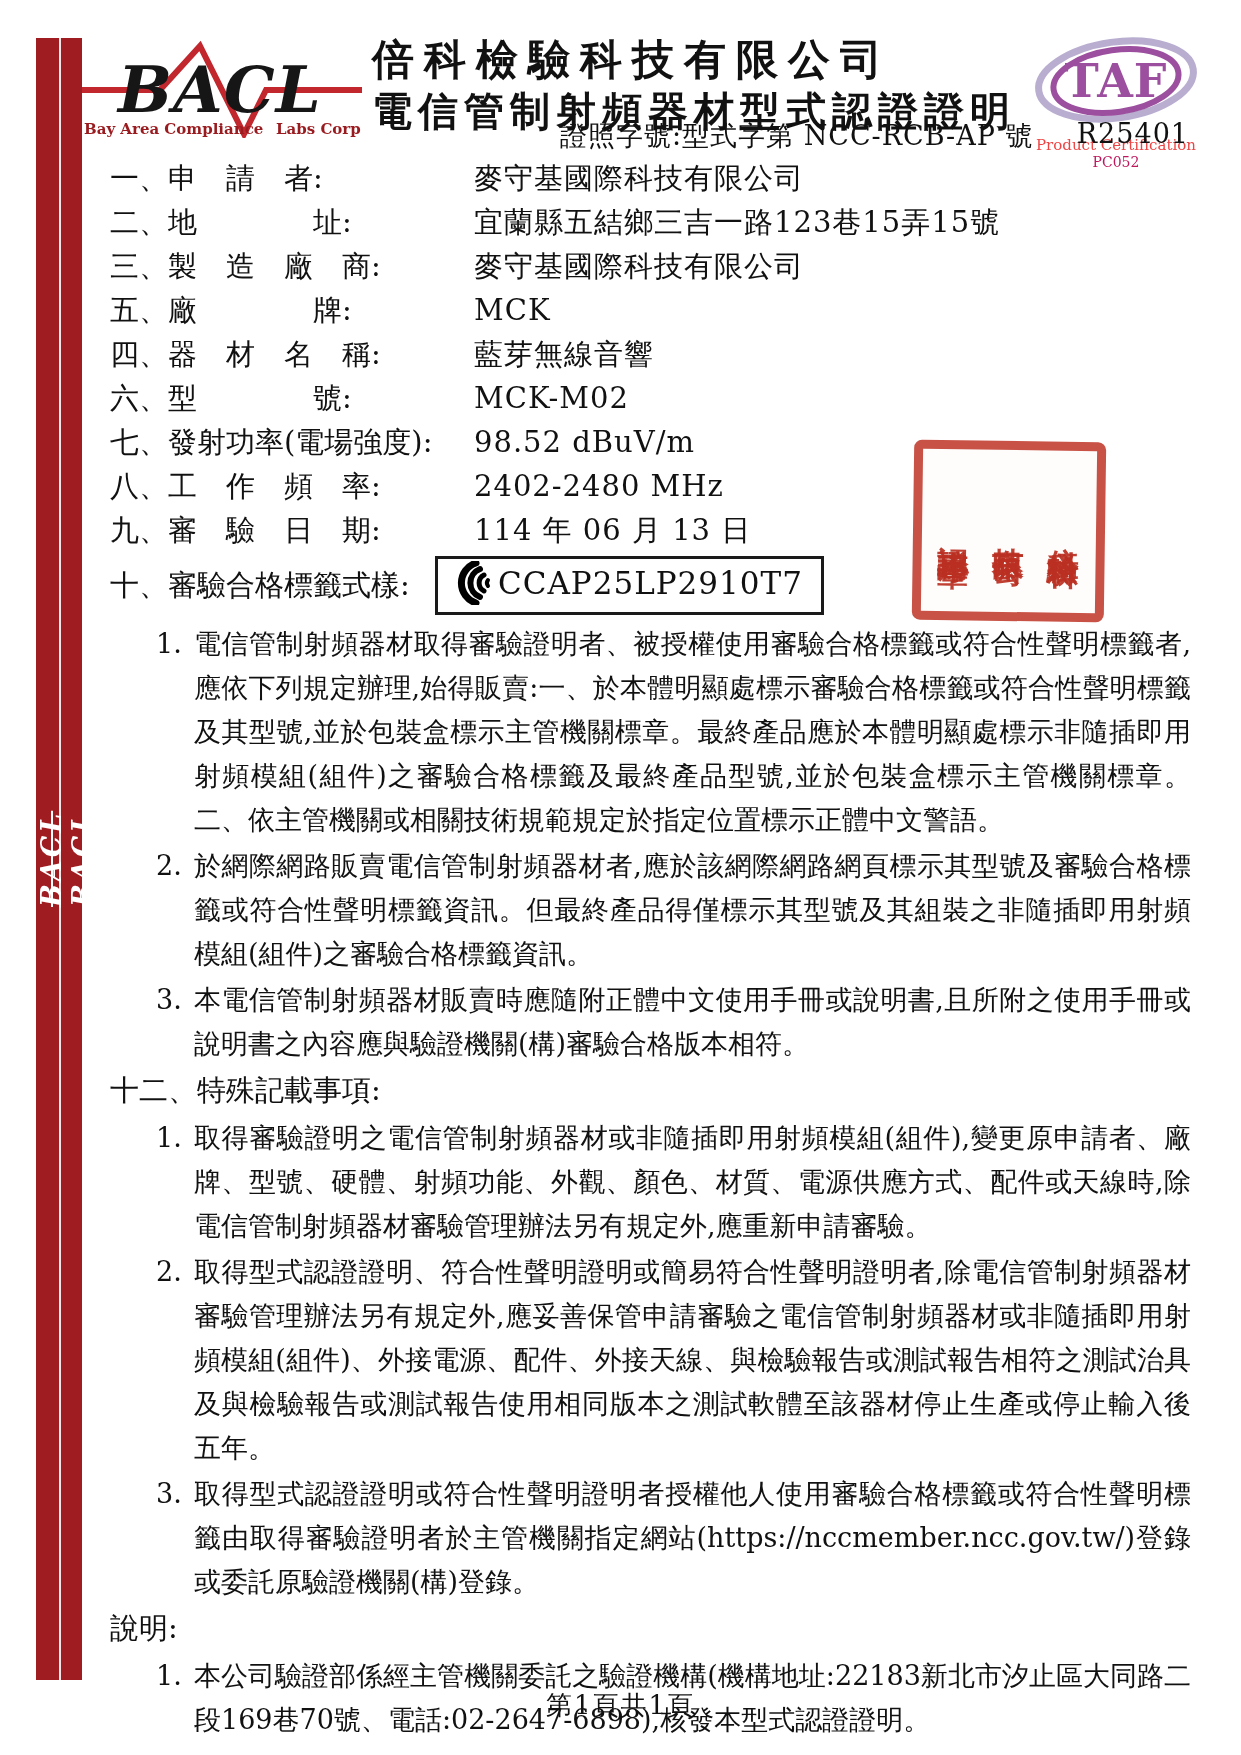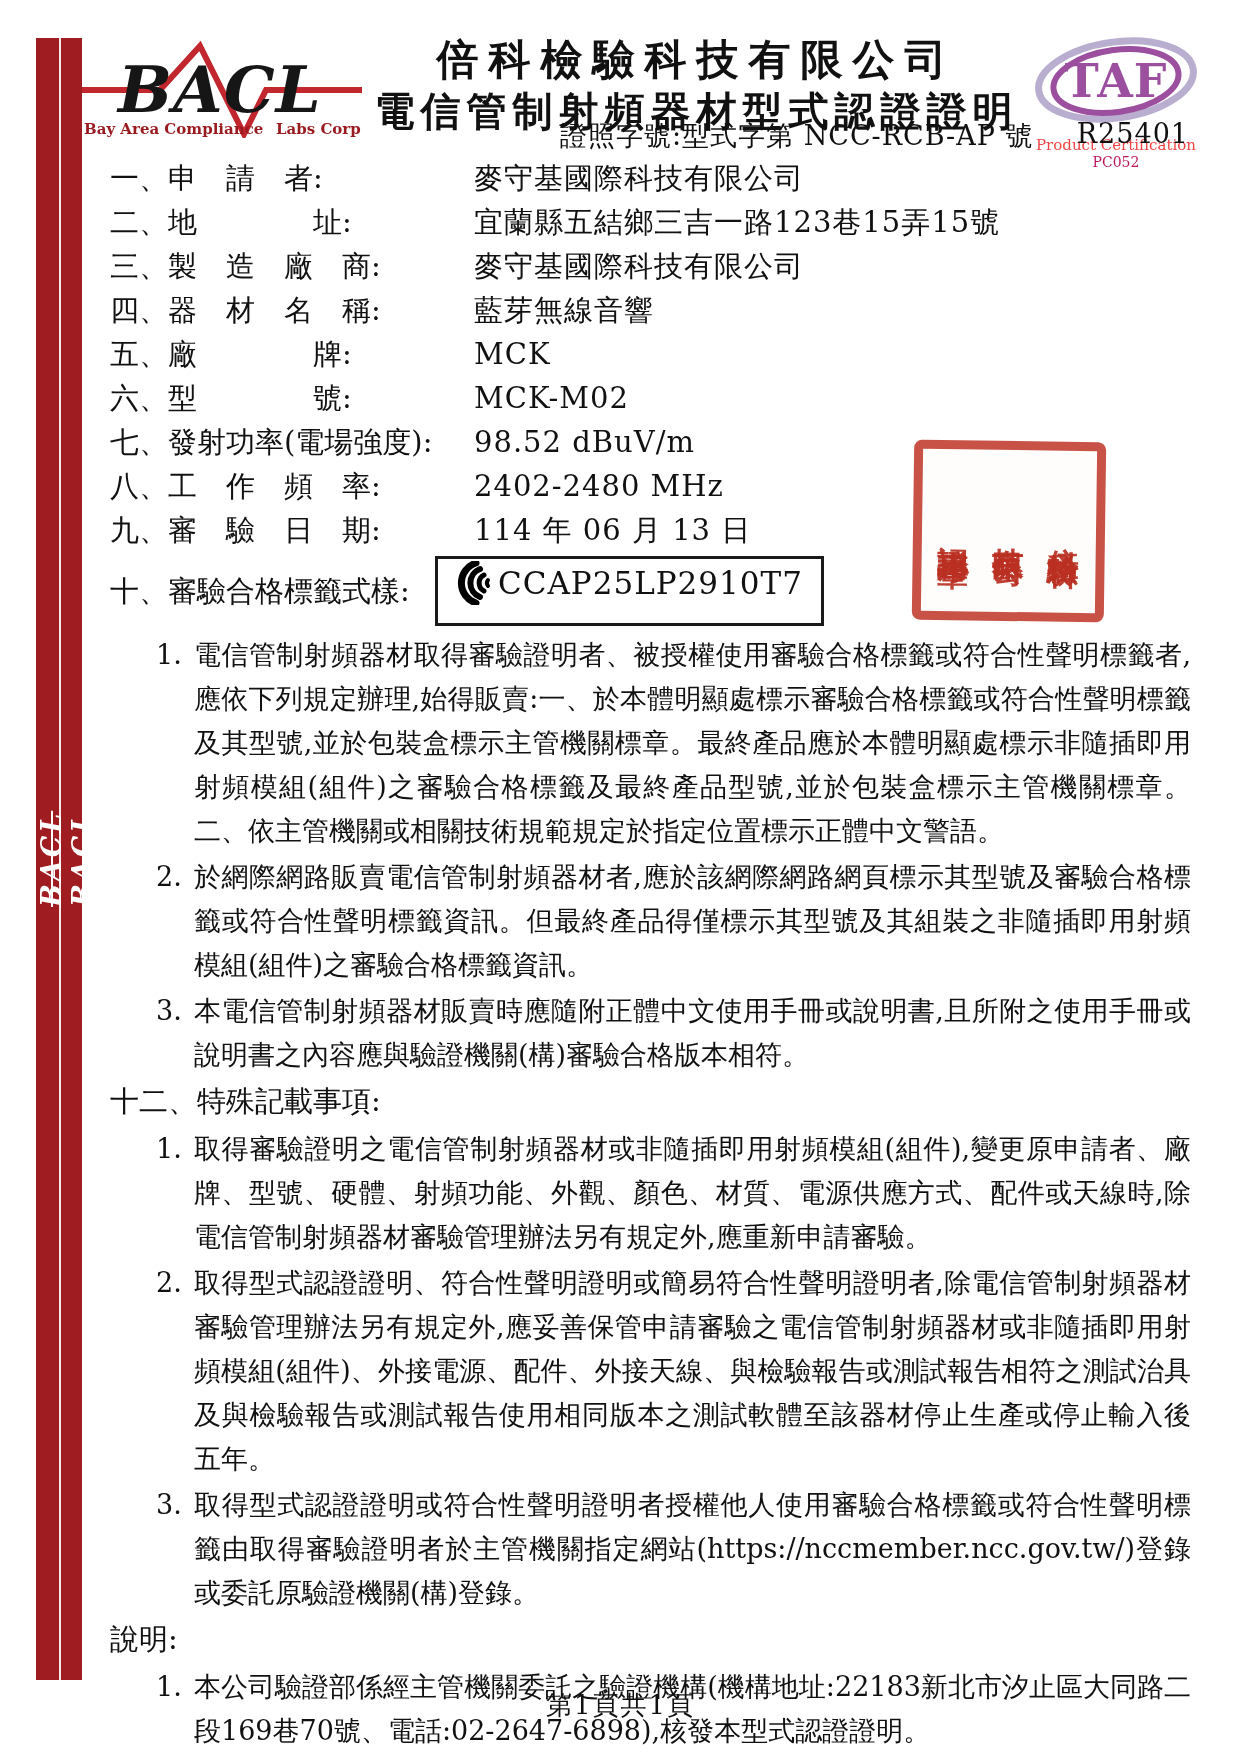--- a/index.html
+++ b/index.html
@@ -11,36 +11,36 @@
   .strip-line{position:absolute;left:50%;top:0;width:2px;height:100%;background:#ffffff;opacity:.9;}
   .strip-text{position:absolute;left:0;top:0;width:46px;height:100%;
     writing-mode:vertical-rl;text-orientation:mixed;transform:rotate(180deg);
     display:flex;flex-direction:column;justify-content:space-between;align-items:center;
     color:#fff;font-style:italic;font-weight:bold;font-size:27px;letter-spacing:3px;padding:4px 0;box-sizing:border-box;}
   .sw{text-decoration:line-through;}
 
   
   .header{position:absolute;left:82px;top:30px;right:30px;display:flex;align-items:flex-start;}
   .logo-wrap{width:290px;flex-shrink:0;padding-top:8px;}
-  .titles{flex:1;text-align:center;padding-top:4px;}
+  .titles{flex:1;text-align:left;padding-top:4px;}
   .company-title{font-size:42px;font-weight:bold;letter-spacing:10px;line-height:52px;}
   .doc-title{font-size:40px;font-weight:bold;letter-spacing:6px;line-height:50px;}
   .taf-wrap{width:190px;flex-shrink:0;text-align:center;padding-top:4px;}
   .taf-sub1{font-size:15px;color:#ef4444;margin-top:-2px;}
   .taf-sub2{font-size:14px;color:#be185d;}
   .license-row{position:absolute;top:118px;left:560px;right:52px;display:flex;justify-content:space-between;
     font-size:27px;letter-spacing:1px;}
 
   
   .content{position:absolute;left:110px;top:160px;width:1081px;}
   .irow{display:flex;font-size:29px;line-height:37px;margin-bottom:7px;align-items:center;}
   .il{width:325px;flex-shrink:0;white-space:nowrap;}
   .iv{letter-spacing:1px;margin-left:39px;}
   .label-box{display:inline-flex;align-items:center;gap:6px;border:3px solid #1a1a1a;
-    padding:2px 18px 18px 8px;font-size:31px;letter-spacing:1px;background:#fff;justify-content:flex-end;}
+    padding:2px 18px 7px 8px;font-size:31px;letter-spacing:1px;background:#fff;justify-content:flex-end;}
   .sec-heading{font-size:29px;line-height:40px;margin:4px 0 6px 0;}
   .para{display:flex;margin-left:46px;font-size:27px;line-height:44px;margin-bottom:2px;}
   .pnum{width:38px;flex-shrink:0;}
   .ptext{flex:1;text-align:justify;}
   .page-footer{position:absolute;left:0;right:0;top:1688px;text-align:center;font-size:26px;letter-spacing:2px;}
 
   
   .seal{position:absolute;left:913px;top:441px;width:192px;height:180px;box-sizing:border-box;
     border:9px solid rgba(190,52,38,.85);border-radius:8px;transform:rotate(.8deg);
     display:flex;flex-direction:row-reverse;justify-content:space-around;align-items:center;
@@ -109,26 +109,26 @@
     </div>
     <div class="irow">
       <span class="il">二、地　　　　址:</span>
       <span class="iv">宜蘭縣五結鄉三吉一路123巷15弄15號</span>
     </div>
     <div class="irow">
       <span class="il">三、製　造　廠　商:</span>
       <span class="iv">麥守基國際科技有限公司</span>
     </div>
     <div class="irow">
+      <span class="il">五、廠　　　　牌:</span>
+      <span class="iv">MCK</span>
+    </div>
+    <div class="irow">
       <span class="il">四、器　材　名　稱:</span>
       <span class="iv">藍芽無線音響</span>
-    </div>
-    <div class="irow">
-      <span class="il">五、廠　　　　牌:</span>
-      <span class="iv">MCK</span>
     </div>
     <div class="irow">
       <span class="il">六、型　　　　號:</span>
       <span class="iv">MCK-M02</span>
     </div>
     <div class="irow">
       <span class="il">七、發射功率(電場強度):</span>
       <span class="iv">98.52 dBuV/m</span>
     </div>
     <div class="irow">

